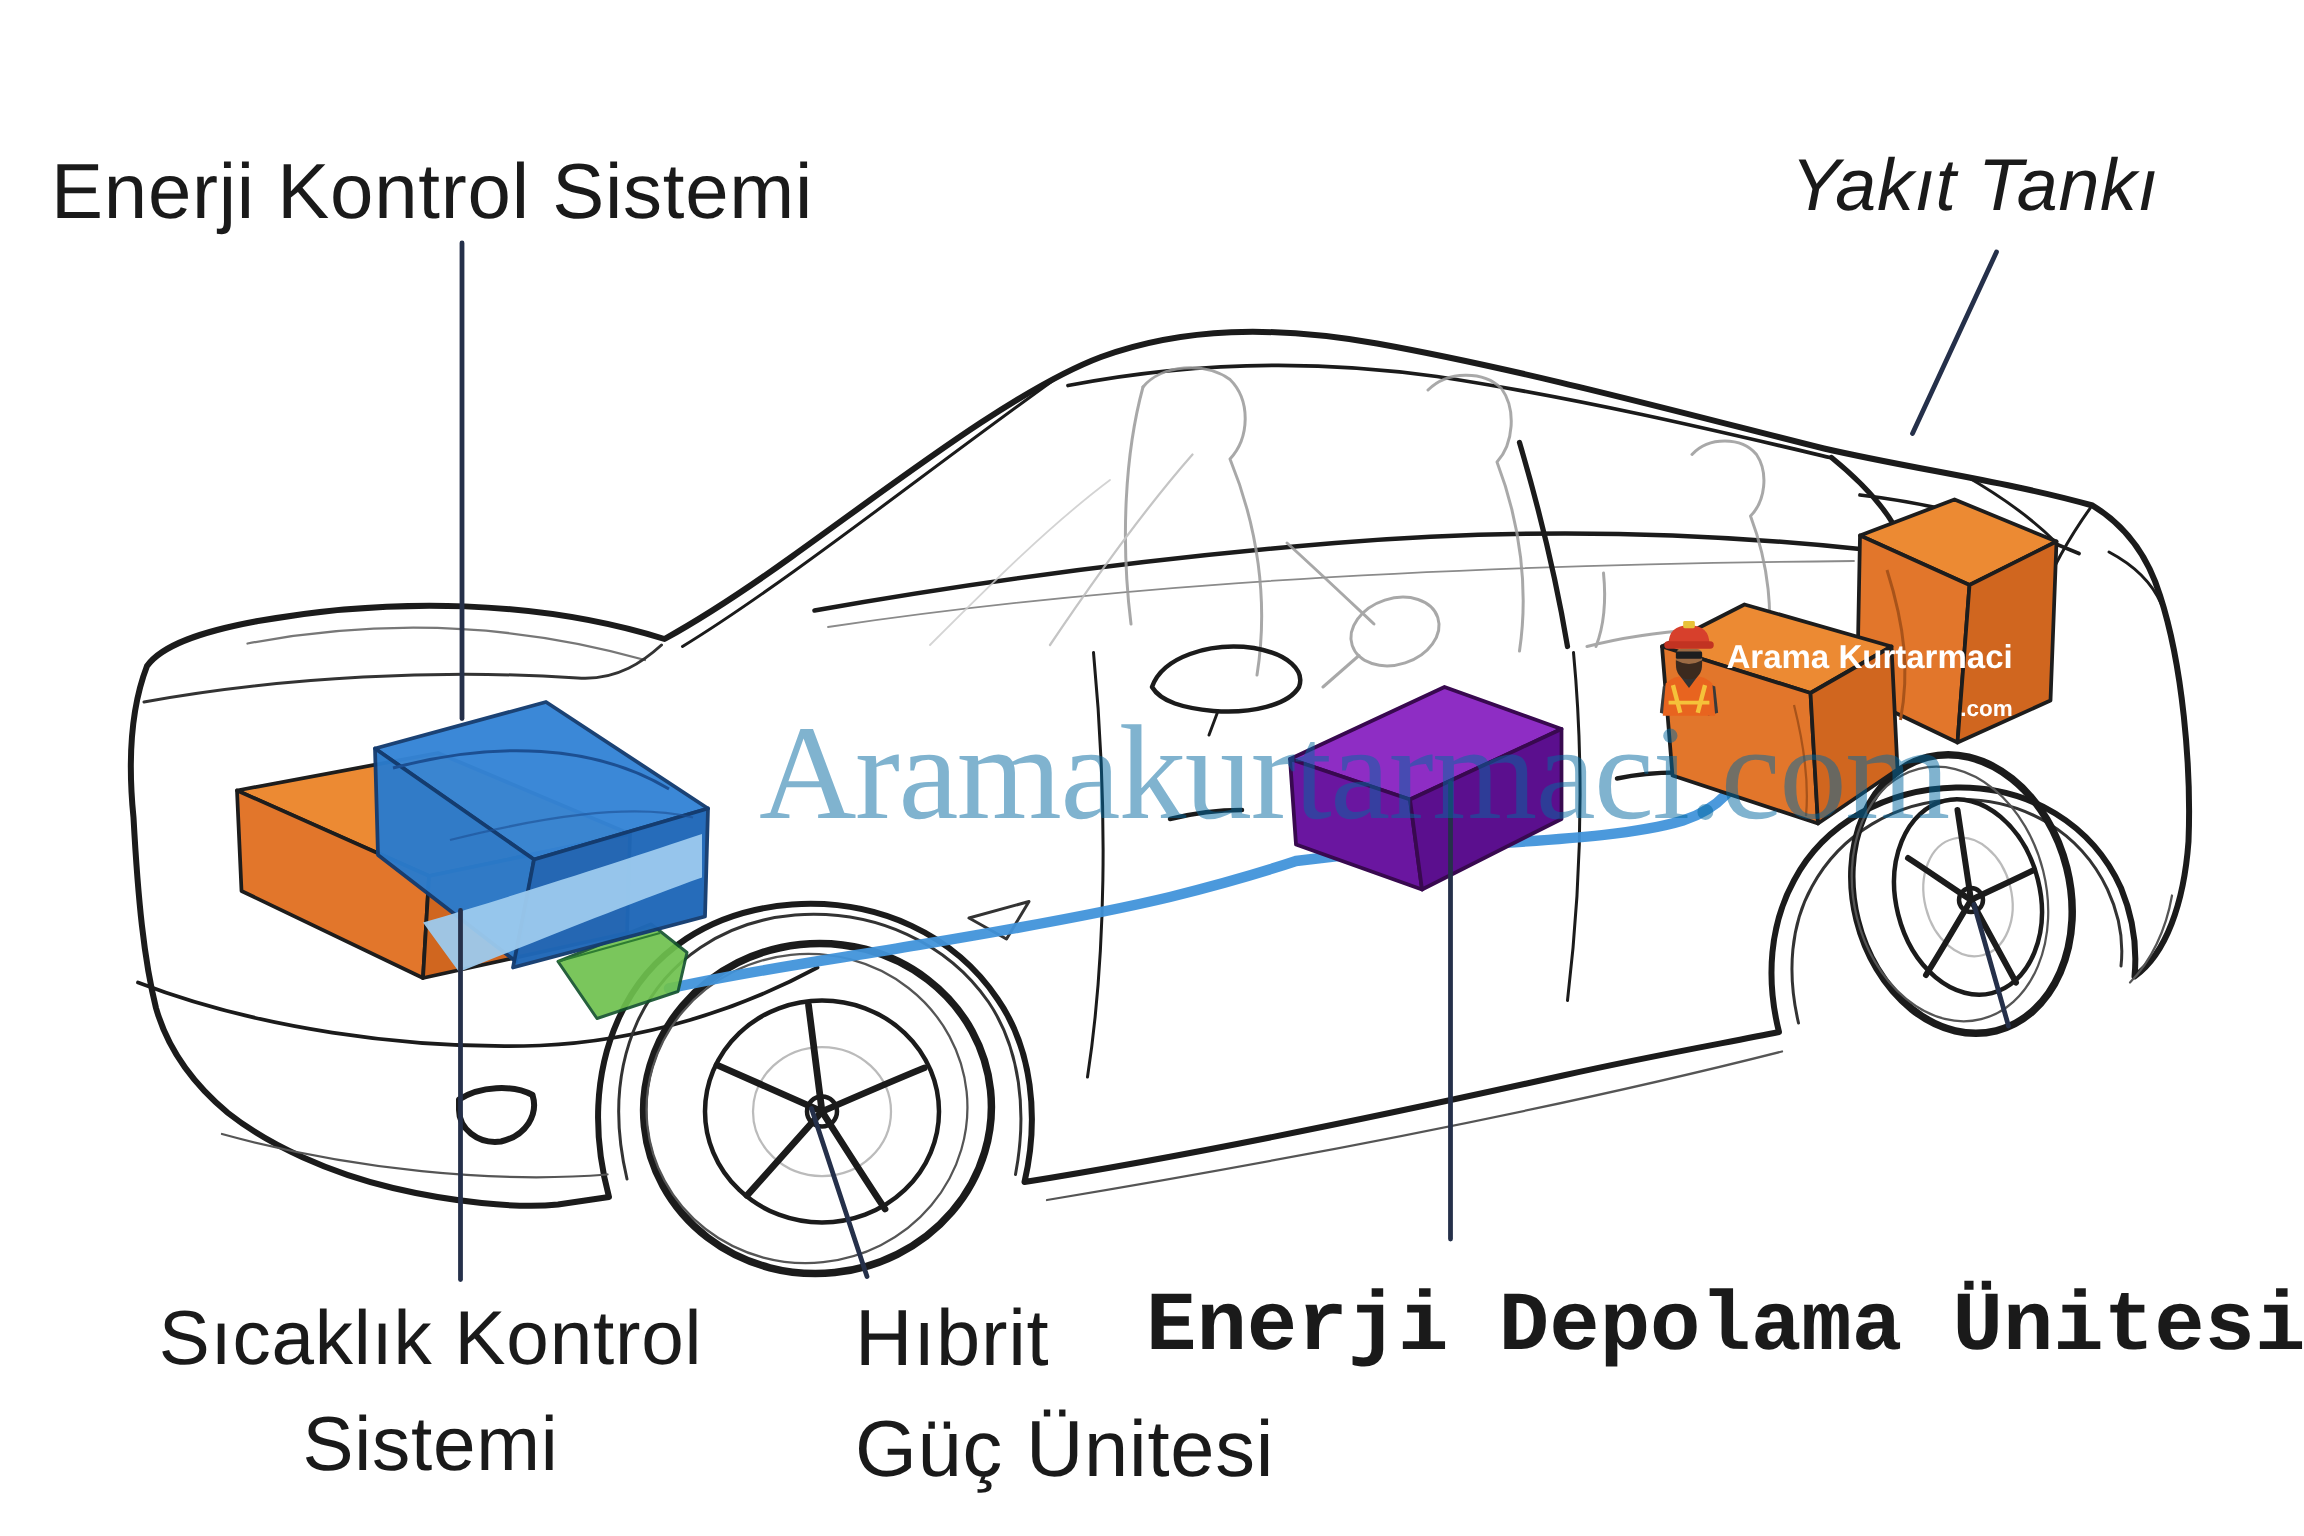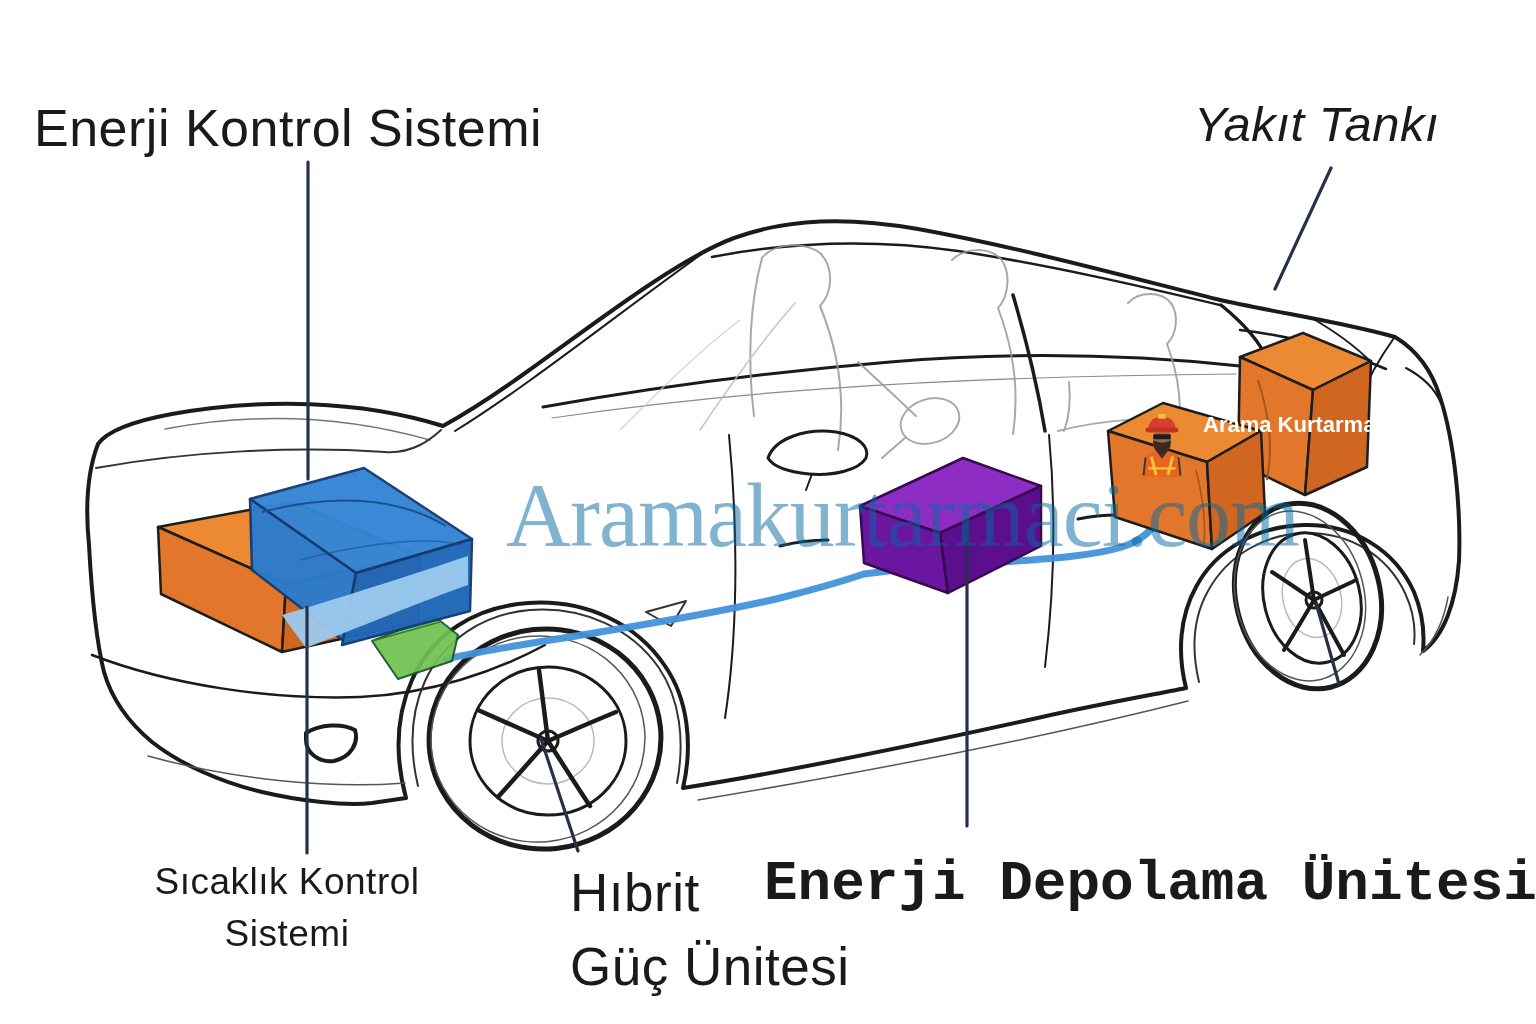--- a/index.html
+++ b/index.html
@@ -3,32 +3,32 @@
 <meta charset="utf-8">
 <style>
   html,body{margin:0;padding:0;background:#fff;}
   .stage{position:relative;width:1536px;height:1024px;background:#ffffff;overflow:hidden;
          font-family:"Liberation Sans",sans-serif;}
   .stage svg.scene{position:absolute;left:0;top:0;}
   .label{position:absolute;color:#1a1a1a;white-space:nowrap;}
   .lbl-sans{font-family:"Liberation Sans",sans-serif;font-weight:400;letter-spacing:0.5px;}
   #lbl-energy{left:34px;top:98px;font-size:52px;}
   #lbl-fuel{left:1194px;top:96px;font-size:49px;font-style:italic;}
-  #lbl-temp{left:58px;top:856px;width:458px;text-align:center;font-size:37px;line-height:1.4;}
+  #lbl-temp{left:58px;top:856px;width:458px;text-align:center;font-size:51px;line-height:1.4;}
   #lbl-hybrid{left:538px;top:856px;font-size:53px;line-height:1.4;margin-left:32px;}
   #lbl-storage{left:764px;top:852px;font-size:56px;font-family:Liberation Mono, monospace;
                font-weight:700;letter-spacing:0;}
   .label span{display:block;}
   .watermark{position:absolute;left:506px;top:464px;font-family:"Liberation Serif",serif;
              font-weight:400;font-size:90px;color:#0369a1;opacity:.5;white-space:nowrap;
              letter-spacing:-1px;pointer-events:none;}
-  .logo{position:absolute;left:1142px;top:413px;display:flex;gap:21px;align-items:flex-start;}
+  .logo{position:absolute;left:1106px;top:413px;display:flex;gap:5px;align-items:flex-end;}
   .logo-text{color:#ffffff;font-weight:700;font-size:22px;line-height:1.1;
              font-family:"Liberation Sans",sans-serif;}
-  .logo-com{display:block;text-align:right;font-size:10px;margin-top:0;}
+  .logo-com{display:block;text-align:right;font-size:15px;margin-top:14px;}
 </style>
 </head>
 <body>
 
 <div class="stage">
 
 <svg class="scene" width="1536" height="1024" viewBox="0 0 1536 1024">
 
   <g fill="none" stroke-linecap="round" stroke-linejoin="round" stroke="#1b1b1b">
 

